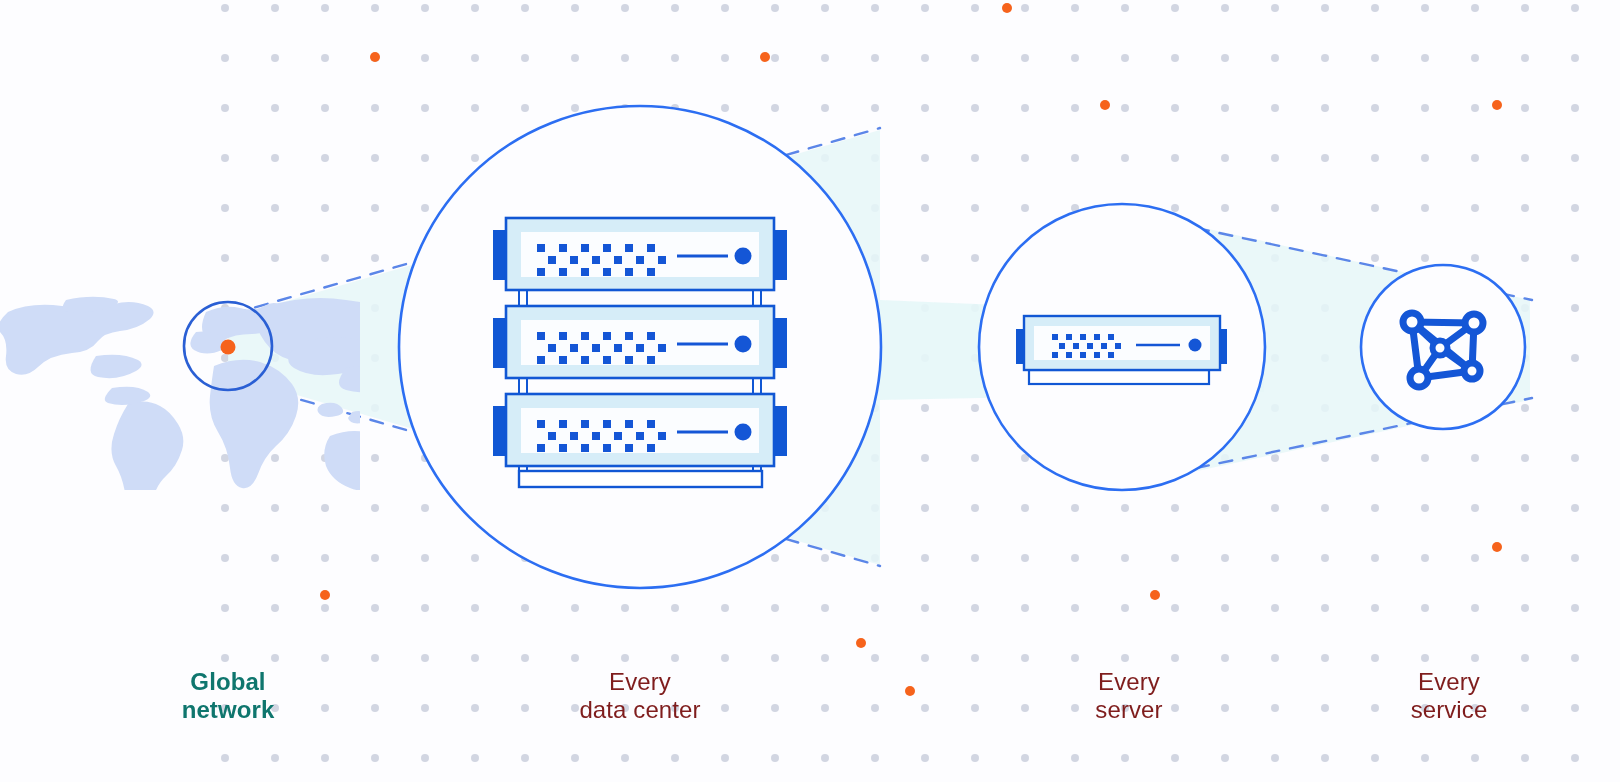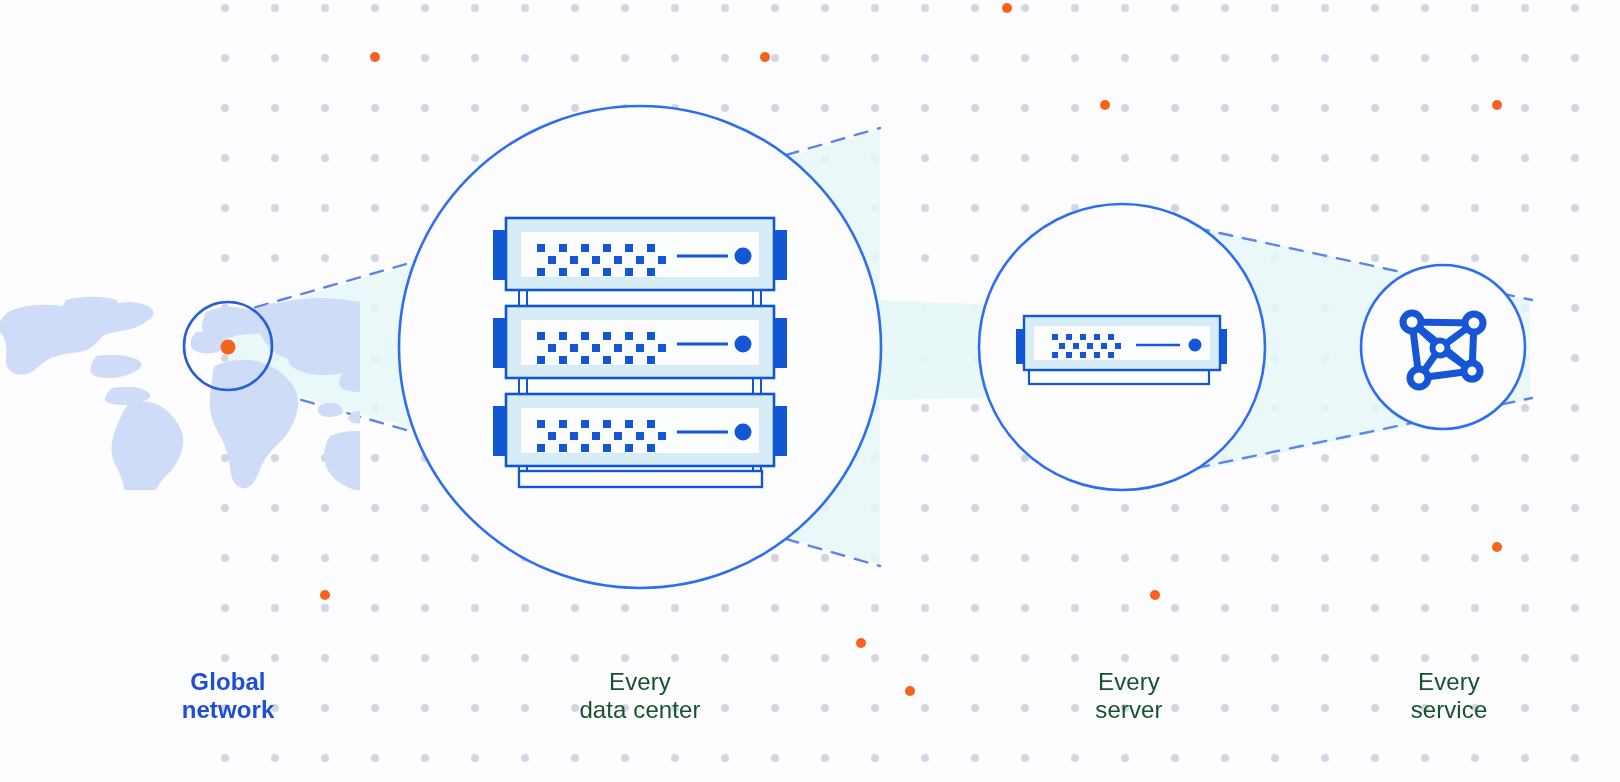--- a/index.html
+++ b/index.html
@@ -37,22 +37,22 @@
   .caption {
     position: absolute;
     text-align: center;
     font-size: 24px;
     line-height: 1.18;
     font-weight: 600;
     letter-spacing: 0.1px;
     white-space: pre;
     pointer-events: auto;
   }
-  .caption.dark { color: #14532d; font-weight: 500; }
-  .caption.brand { color: #1d4ed8; font-weight: 700; }
+  .caption.dark { color: #7f1d1d; font-weight: 500; }
+  .caption.brand { color: #0f766e; font-weight: 700; }
 </style>
 </head>
 <body>
 
 <div id="stage">
 
   <svg id="bg-svg" viewBox="0 0 1620 782">
     <g id="grey-dots">
         <circle cx="225" cy="8" r="4" fill="#c3c8d8" opacity="0.75"></circle>
         <circle cx="275" cy="8" r="4" fill="#c3c8d8" opacity="0.75"></circle>

